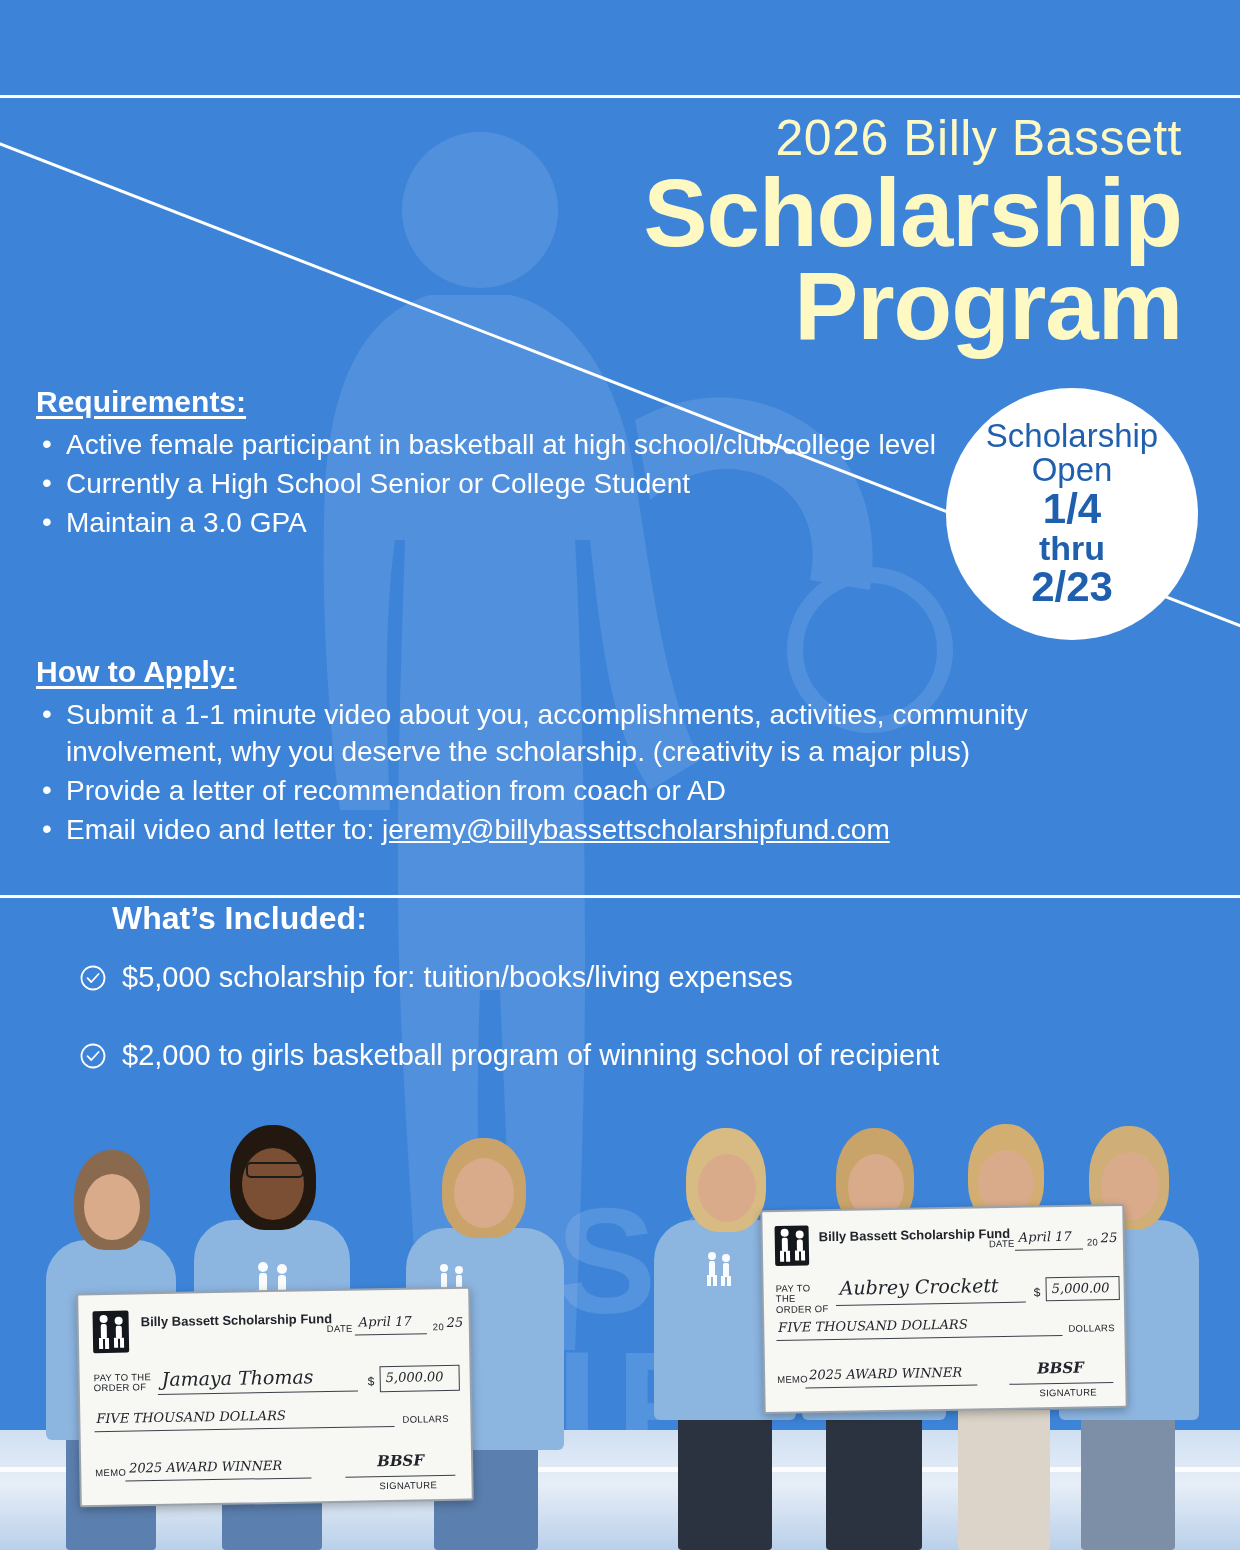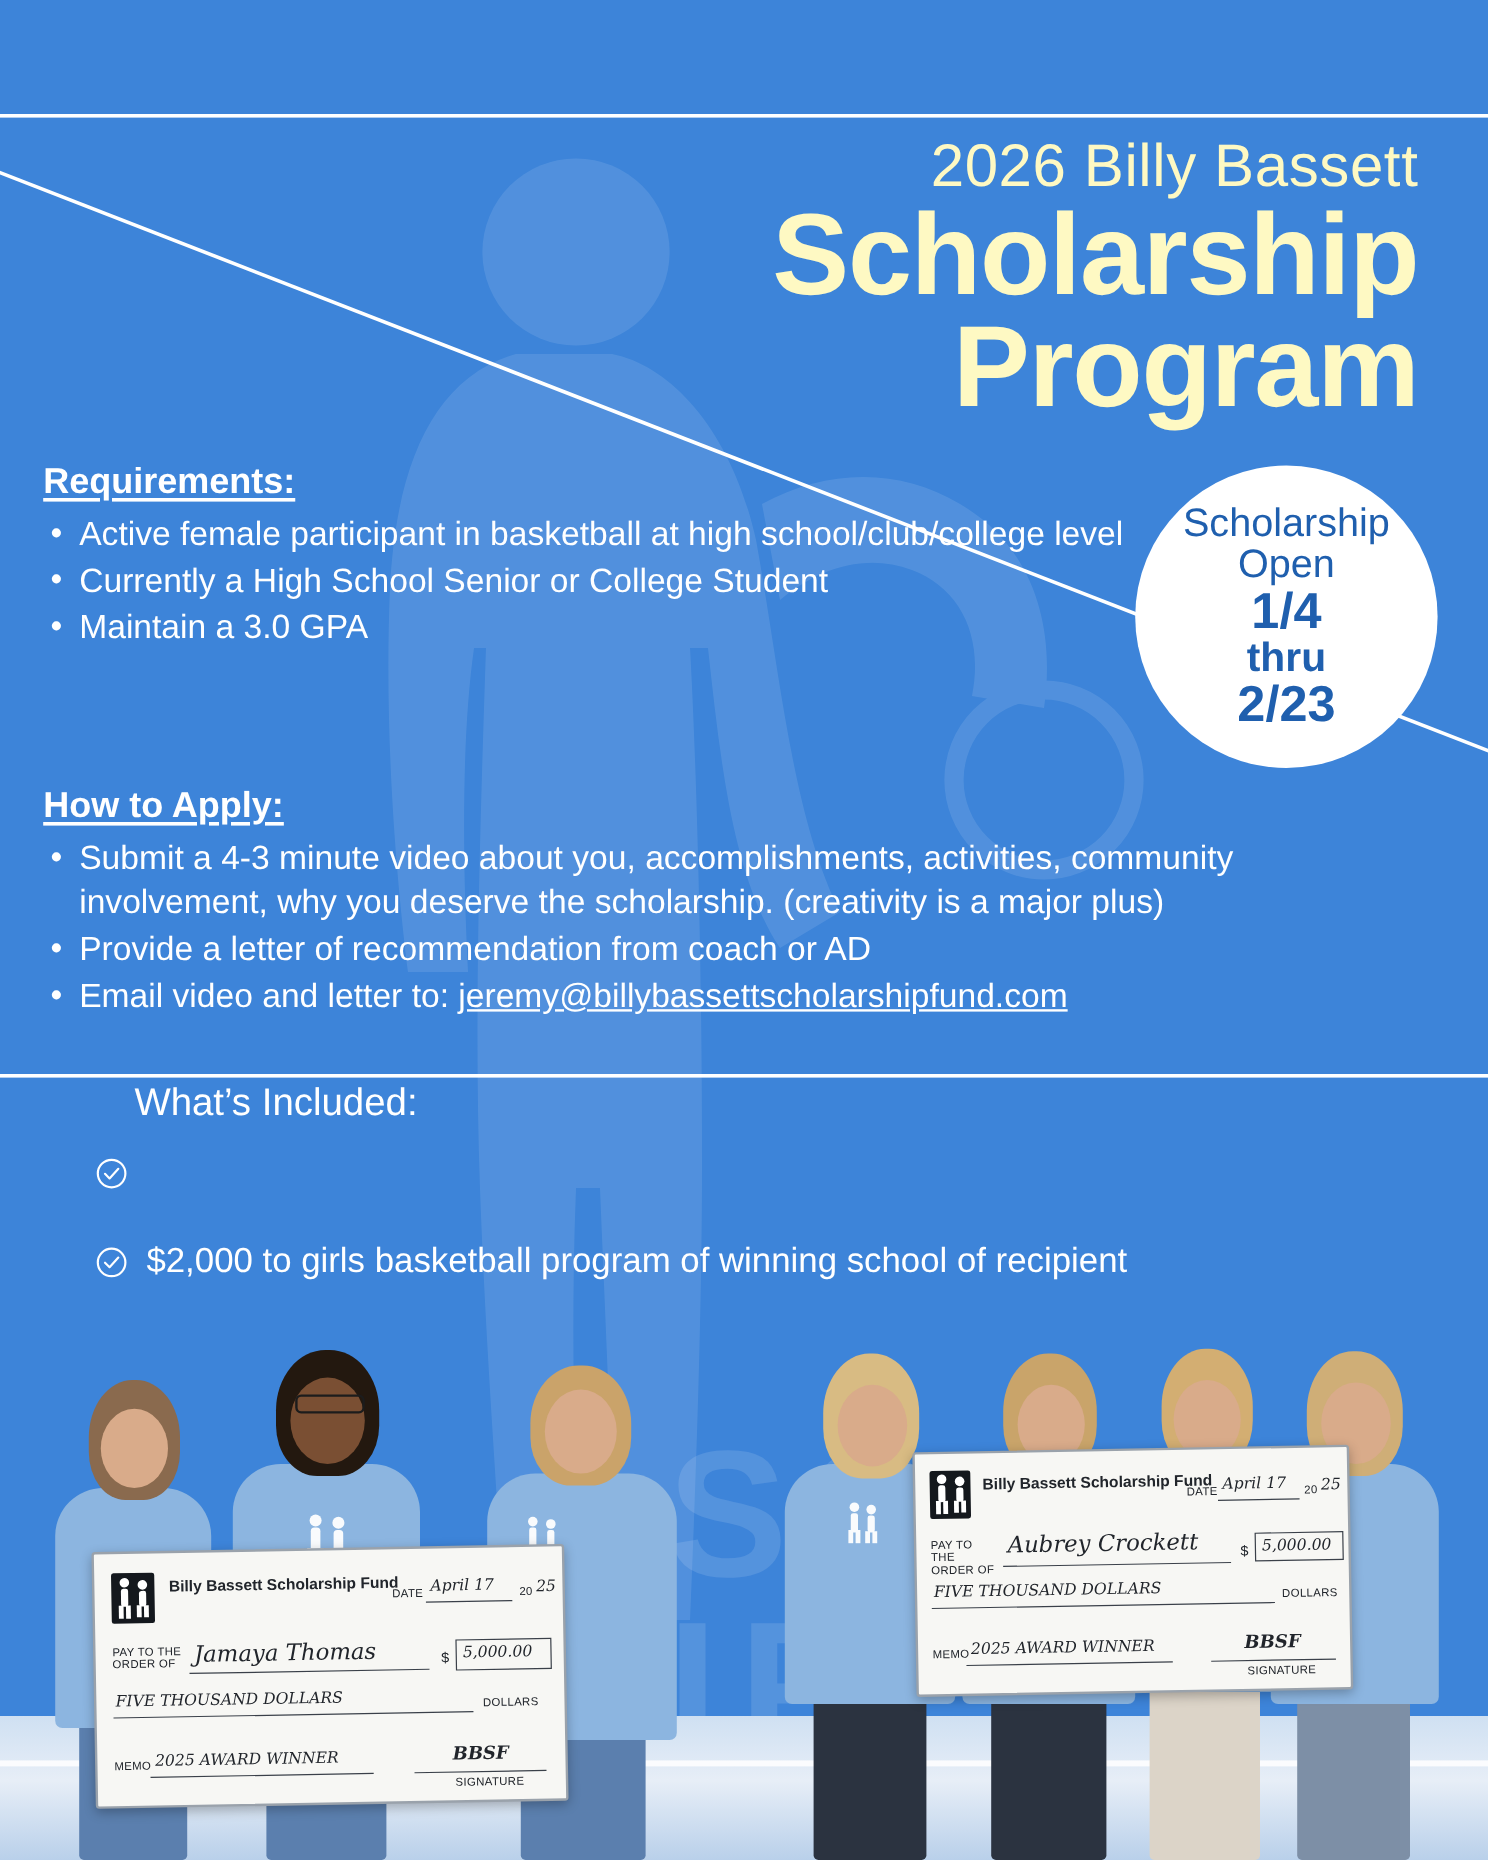--- a/index.html
+++ b/index.html
@@ -152,21 +152,21 @@
   
   .sec-included {
     position: absolute;
     left: 80px;
     top: 900px;
     width: 1120px;
     color: #ffffff;
   }
   .inc-heading {
     font-size: 32px;
-    font-weight: 400;
+    font-weight: 700;
     margin: 0 0 22px 32px;
   }
   .inc-item {
     display: flex;
     align-items: flex-start;
     margin-bottom: 42px;
   }
   .check-circle {
     flex: 0 0 auto;
     width: 26px;
@@ -331,36 +331,37 @@
     <ul class="bullets">
       <li>Active female participant in basketball at high school/club/college level</li>
       <li>Currently a High School Senior or College Student</li>
       <li>Maintain a 3.0 GPA</li>
     </ul>
   </div>
 
   <div class="section sec-apply">
     <div class="sec-heading">How to Apply:</div>
     <ul class="bullets">
-      <li>Submit a 4-3 minute video about you, accomplishments, activities, community involvement, why you deserve the scholarship. (creativity is a major plus)</li>
+      <li>Submit a 1-1 minute video about you, accomplishments, activities, community involvement, why you deserve the scholarship. (creativity is a major plus)</li>
       <li>Provide a letter of recommendation from coach or AD</li>
       <li>
         <span>Email video and letter to: </span><a class="email-link" href="#">jeremy@billybassettscholarshipfund.com</a>
       </li>
     </ul>
   </div>
 
   <div class="sec-included">
     <div class="inc-heading">What’s Included:</div>
 
     <div class="inc-item">
       <svg class="check-circle" viewBox="0 0 26 26">
         <circle cx="13" cy="13" r="11.5" fill="none" stroke="#ffffff" stroke-width="1.8"></circle>
         <path d="M7.5 13.2 L11.3 17 L18.6 9" fill="none" stroke="#ffffff" stroke-width="1.8" stroke-linecap="round" stroke-linejoin="round"></path>
       </svg>
+      <div class="inc-text">$5,000 scholarship for: tuition/books/living expenses</div>
     </div>
 
     <div class="inc-item">
       <svg class="check-circle" viewBox="0 0 26 26">
         <circle cx="13" cy="13" r="11.5" fill="none" stroke="#ffffff" stroke-width="1.8"></circle>
         <path d="M7.5 13.2 L11.3 17 L18.6 9" fill="none" stroke="#ffffff" stroke-width="1.8" stroke-linecap="round" stroke-linejoin="round"></path>
       </svg>
       <div class="inc-text">$2,000 to girls basketball program of winning school of recipient</div>
     </div>
   </div>

